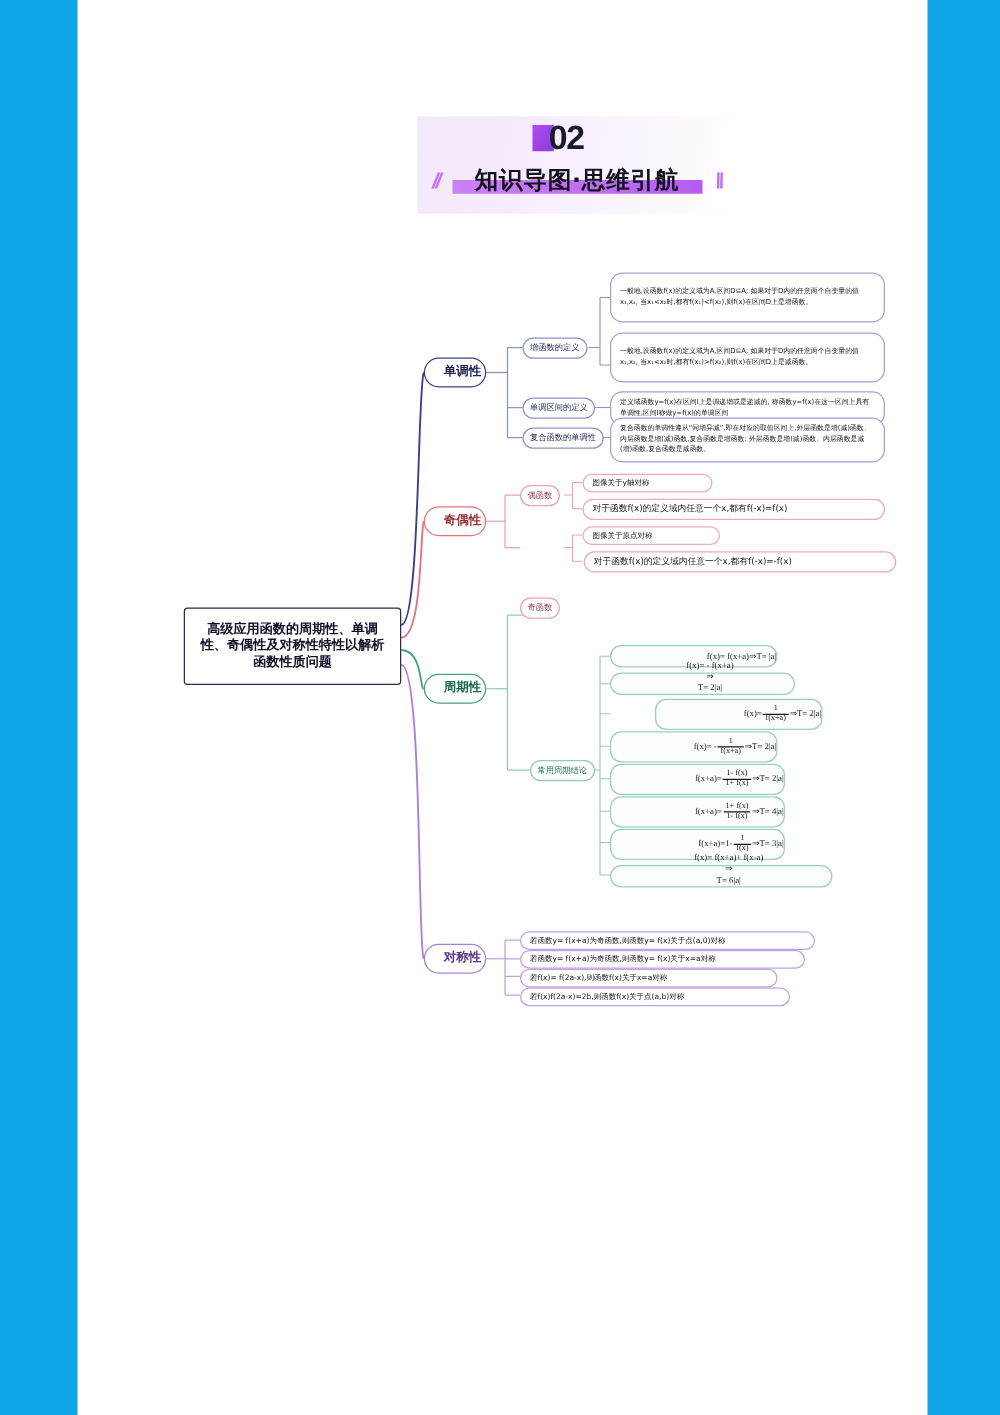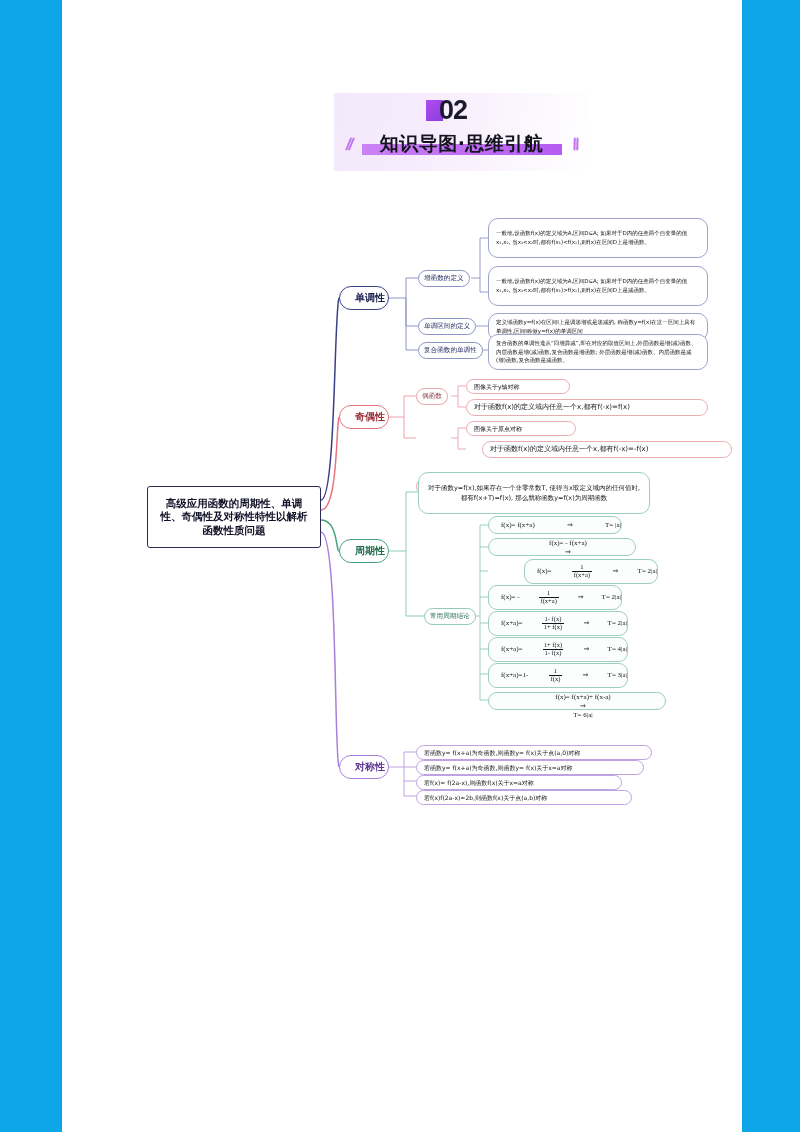--- a/index.html
+++ b/index.html
@@ -143,21 +143,21 @@
 
   .leaf.center-text { justify-content: center; text-align: center; }
 
   
   .formula {
     height: 18px;
     border-radius: 9px;
     font-size: 7px;
     font-family: "Liberation Serif", serif;
     border: 0.9px solid #9dd0bb;
-    justify-content: space-between;
+    justify-content: flex-end;
     background: #fbfefd;
   }
   .formula.tall { height: 25px; }
 
   .frac {
     display: inline-flex; flex-direction: column;
     align-items: center; justify-content: center;
     vertical-align: middle;
     margin: 0 1px;
     line-height: 1.05;
@@ -239,25 +239,24 @@
       <div class="node leaf m" style="left:364px; top:134px; width:220px; height:36px;">复合函数的单调性遵从“同增异减”,即在对应的取值区间上,外层函数是增(减)函数、内层函数是增(减)函数,复合函数是增函数; 外层函数是增(减)函数、内层函数是减(增)函数,复合函数是减函数。</div>
 
       <div class="node lvl1 parity">奇偶性</div>
 
       <div class="node lvl2 b-parity" style="left:292px; top:188px;">偶函数</div>
       <div class="node lvl2 b-parity" style="left:292px; top:230px;margin-top:48px;">奇函数</div>
 
       <div class="node leaf p" style="left:342px; top:179px; width:104px; height:15px; font-size:6px;">图像关于y轴对称</div>
       <div class="node leaf p" style="left:342px; top:199px; width:242px; height:17px; font-size:7px;">对于函数f(x)的定义域内任意一个x,都有f(-x)=f(x)</div>
       <div class="node leaf p" style="left:342px; top:221px; width:110px; height:15px; font-size:6px;">图像关于原点对称</div>
-      <div class="node leaf p" style="left:358px; top:241px; width:250px; height:17px; font-size:7px;">对于函数f(x)的定义域内任意一个x,都有f(-x)=-f(x)</div>
+      <div class="node leaf p" style="left:343px; top:241px; width:250px; height:17px; font-size:7px;">对于函数f(x)的定义域内任意一个x,都有f(-x)=-f(x)</div>
 
       <div class="node lvl1 period">周期性</div>
 
-      <div class="node leaf g center-text" style="left:294px; top:272px; width:232px; height:42px; font-size:6.5px;">对于函数y=f(x),如果存在一个非零常数T, 使得当x取定义域内的任何值时,都有f(x+T)=f(x), 那么就称函数y=f(x)为周期函数</div>
 
       <div class="node lvl2 b-period" style="left:300px; top:408px;">常用周期结论</div>
 
       <div class="node formula" style="left:364px; top:316px; width:134px;">
         <span>f(x)= f(x+a)</span>
         <span>⇒</span>
         <span>T= |a|</span>
       </div>
 
       <div class="node formula" style="left:364px; top:338px; width:148px;flex-direction:column;">

